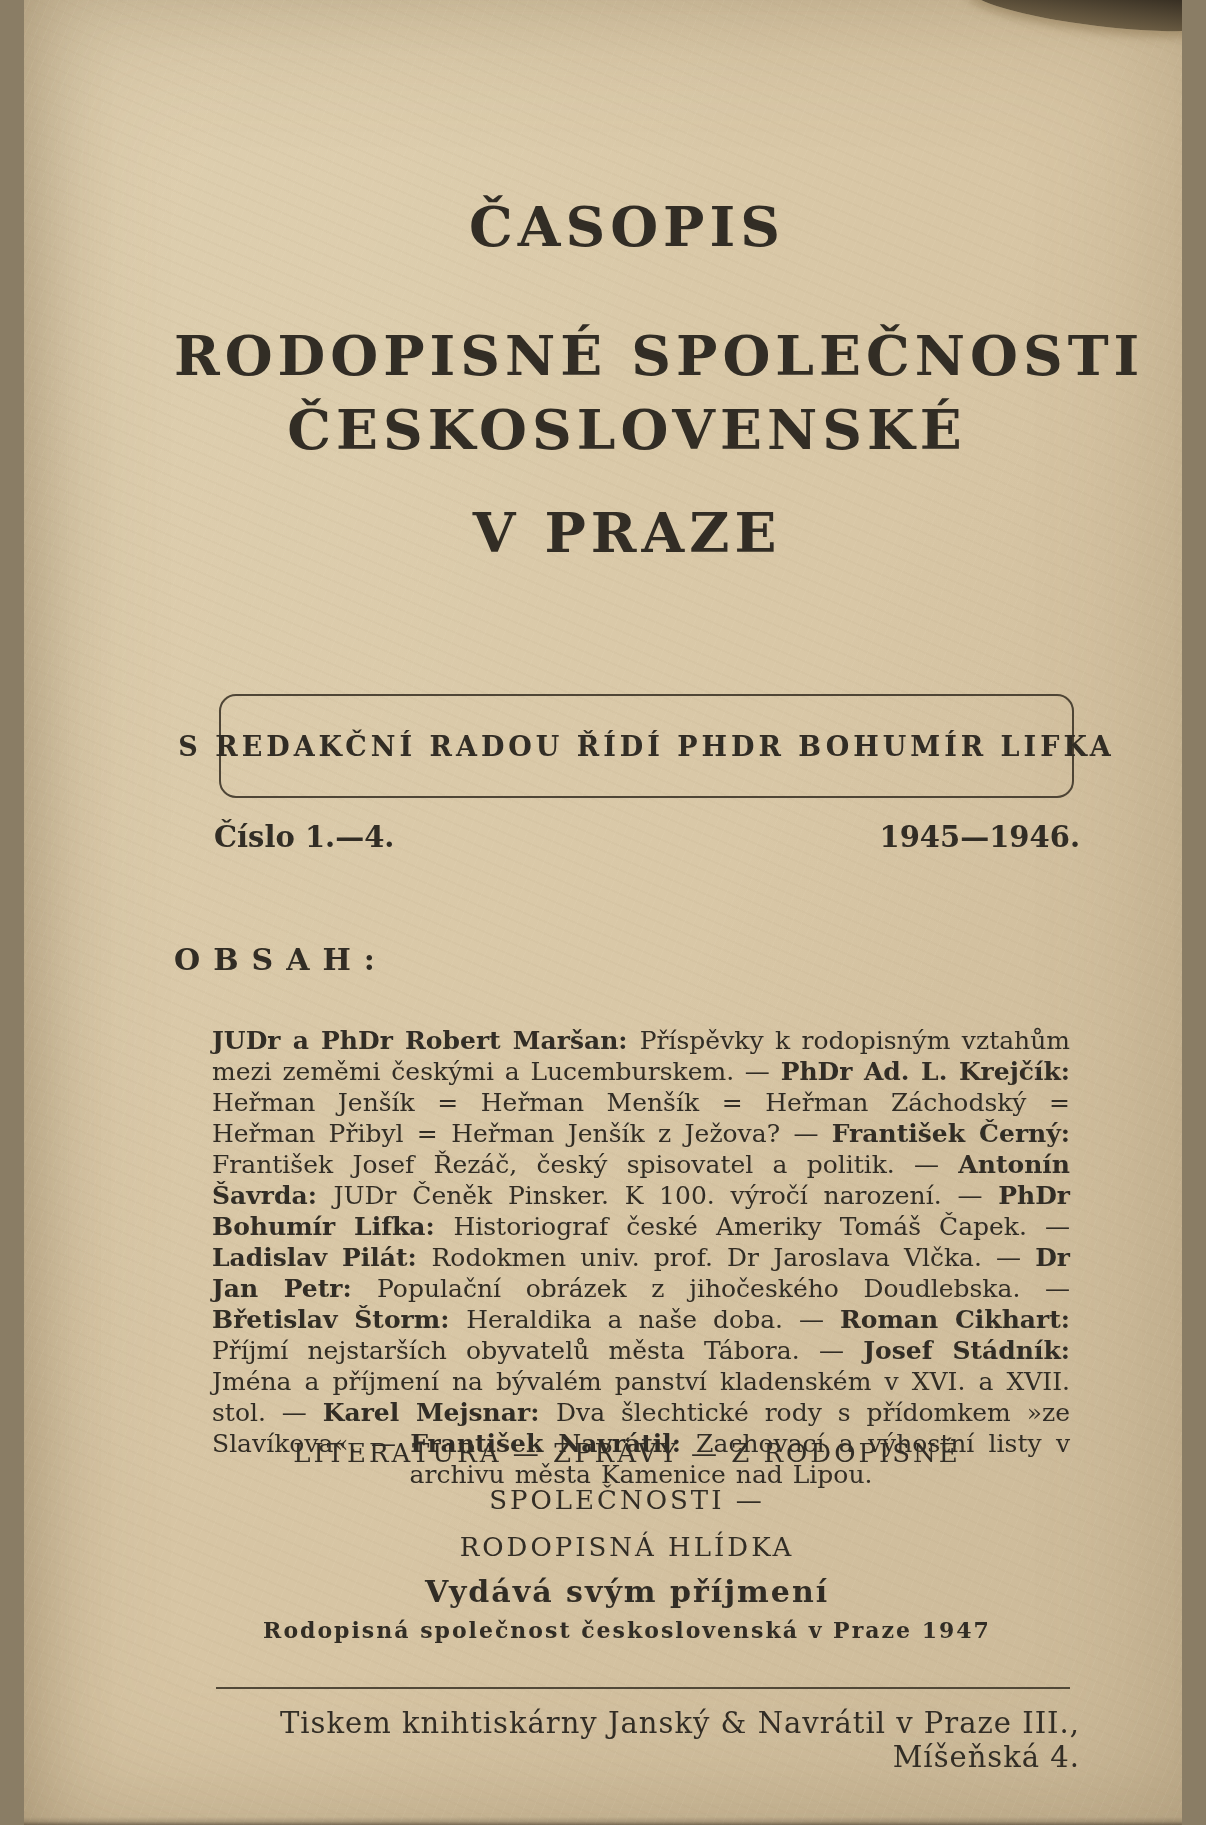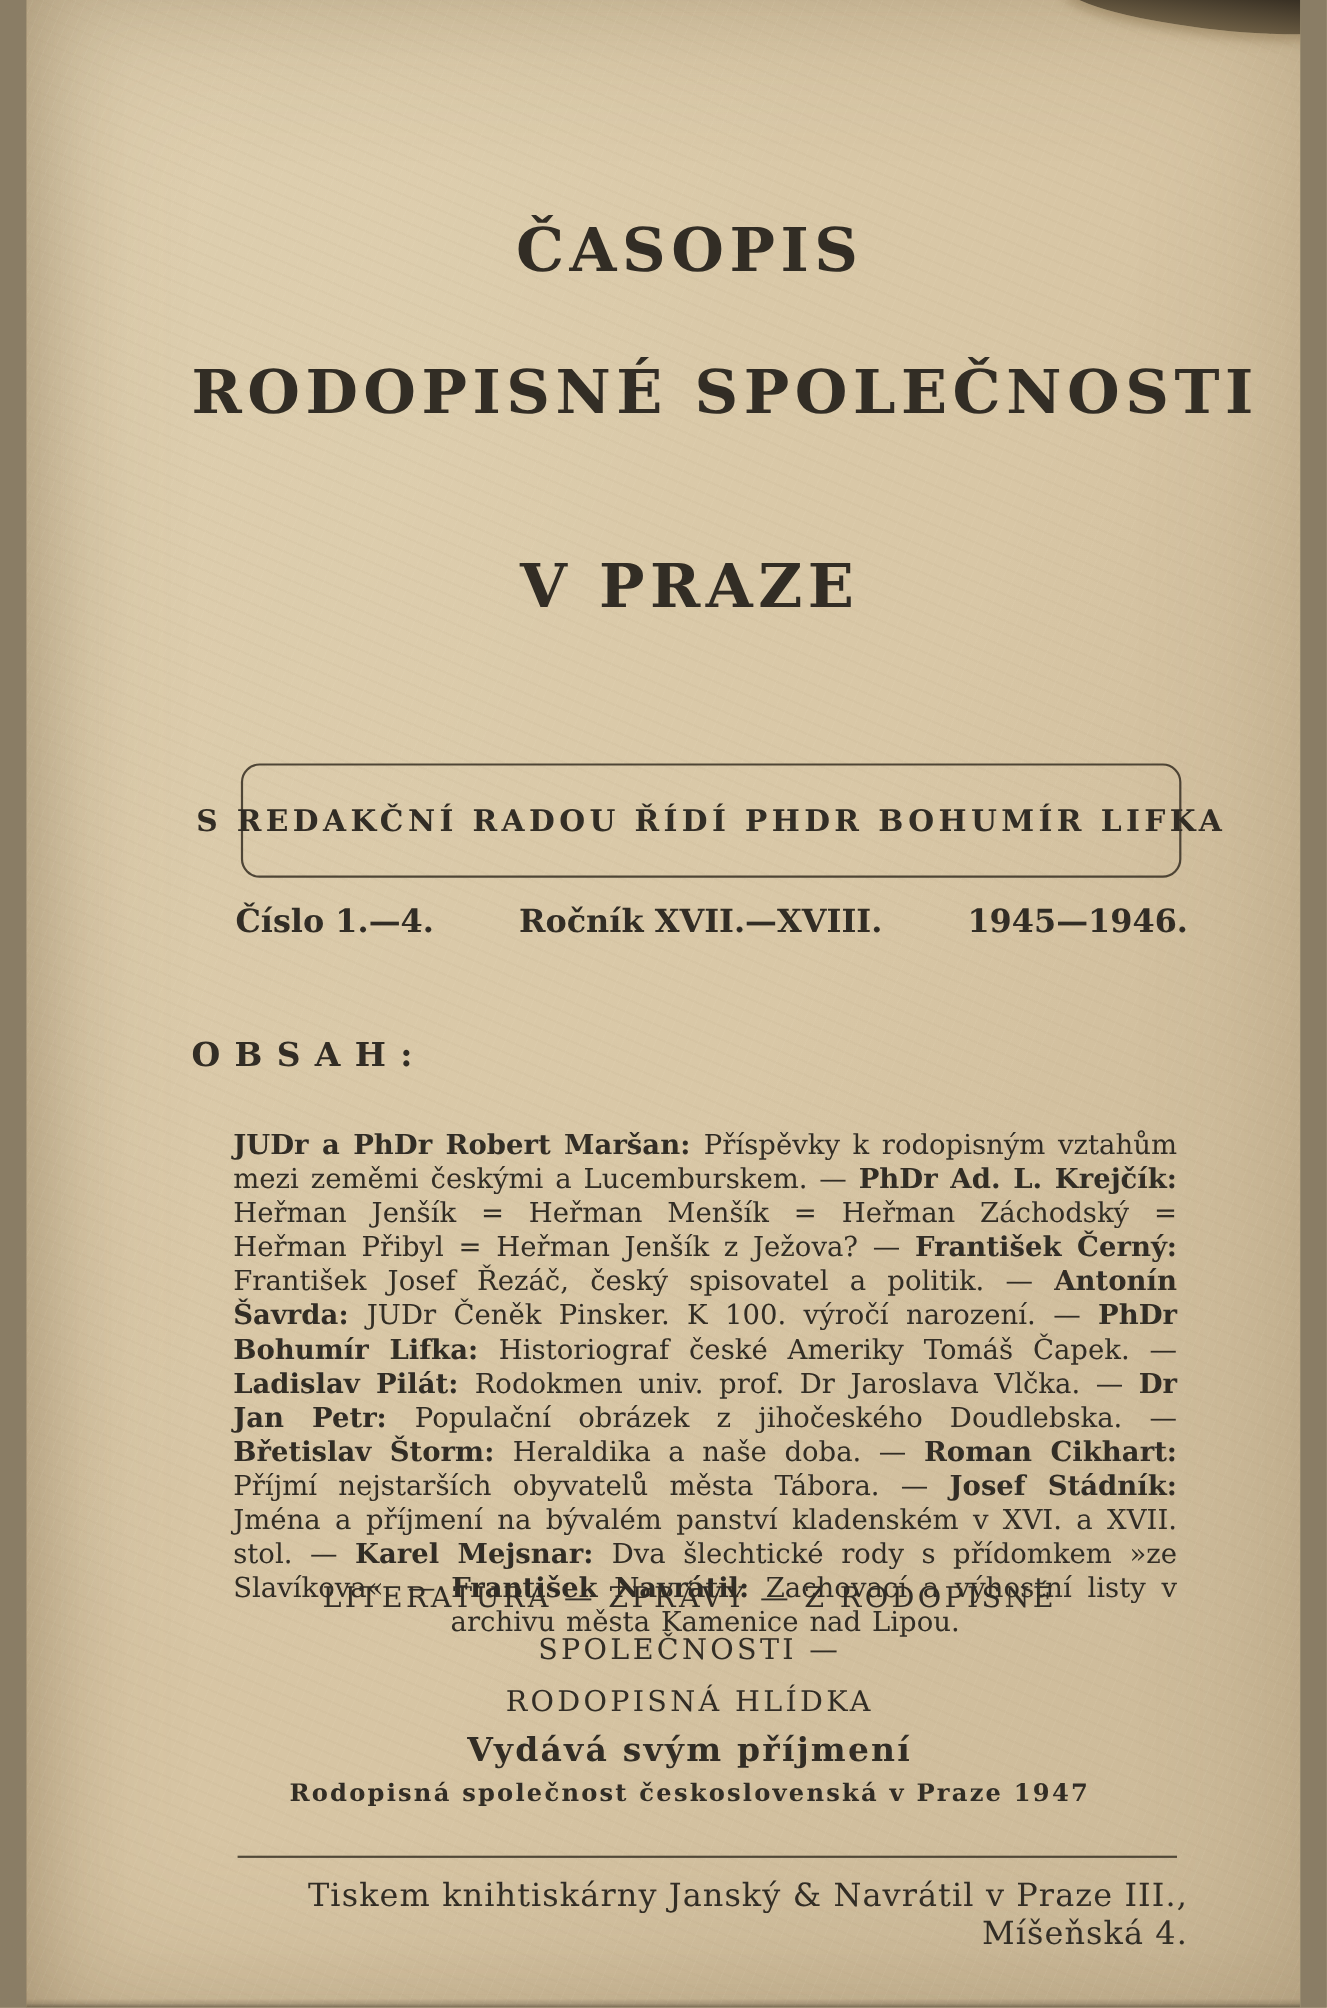--- a/index.html
+++ b/index.html
@@ -85,29 +85,29 @@
 </style>
 </head>
 <body>
 
 <div class="page">
   <div class="texture"></div>
   <div class="corner-curl"></div>
 
   <div class="t-line t1">ČASOPIS</div>
   <div class="t-line t2">RODOPISNÉ SPOLEČNOSTI</div>
+  <div class="t-line t3">ČESKOSLOVENSKÉ</div>
   <div class="t-line t4">V PRAZE</div>
 
   <div class="editor-box">
     <span>S REDAKČNÍ RADOU ŘÍDÍ PHDR BOHUMÍR LIFKA</span>
   </div>
 
   <div class="issue-row">
     <span>Číslo 1.—4.</span>
-    <span>Ročník XVII.—XVIII.</span>
     <span>1945—1946.</span>
   </div>
 
   <div class="obsah">OBSAH:</div>
 
   <p class="toc"><b>JUDr a PhDr Robert Maršan: </b><span>Příspěvky k rodopisným vztahům mezi zeměmi českými a Lucemburskem. — </span><b>PhDr Ad. L. Krejčík: </b><span>Heřman Jenšík = Heřman Menšík = Heřman Záchodský = Heřman Přibyl = Heřman Jenšík z Ježova? — </span><b>František Černý: </b><span>František Josef Řezáč, český spisovatel a politik. — </span><b>Antonín Šavrda: </b><span>JUDr Čeněk Pinsker. K 100. výročí narození. — </span><b>PhDr Bohumír Lifka: </b><span>Historiograf české Ameriky Tomáš Čapek. — </span><b>Ladislav Pilát: </b><span>Rodokmen univ. prof. Dr Jaroslava Vlčka. — </span><b>Dr Jan Petr: </b><span>Populační obrázek z jihočeského Doudlebska. — </span><b>Břetislav Štorm: </b><span>Heraldika a naše doba. — </span><b>Roman Cikhart: </b><span>Příjmí nejstarších obyvatelů města Tábora. — </span><b>Josef Stádník: </b><span>Jména a příjmení na bývalém panství kladenském v XVI. a XVII. stol. — </span><b>Karel Mejsnar: </b><span>Dva šlechtické rody s přídomkem »ze Slavíkova«. — </span><b>František Navrátil: </b><span>Zachovací a výhostní listy v archivu města Kamenice nad Lipou.</span></p>
 
   <div class="sections">
     <div>LITERATURA — ZPRÁVY — Z RODOPISNÉ SPOLEČNOSTI —</div>
     <div>RODOPISNÁ HLÍDKA</div>

